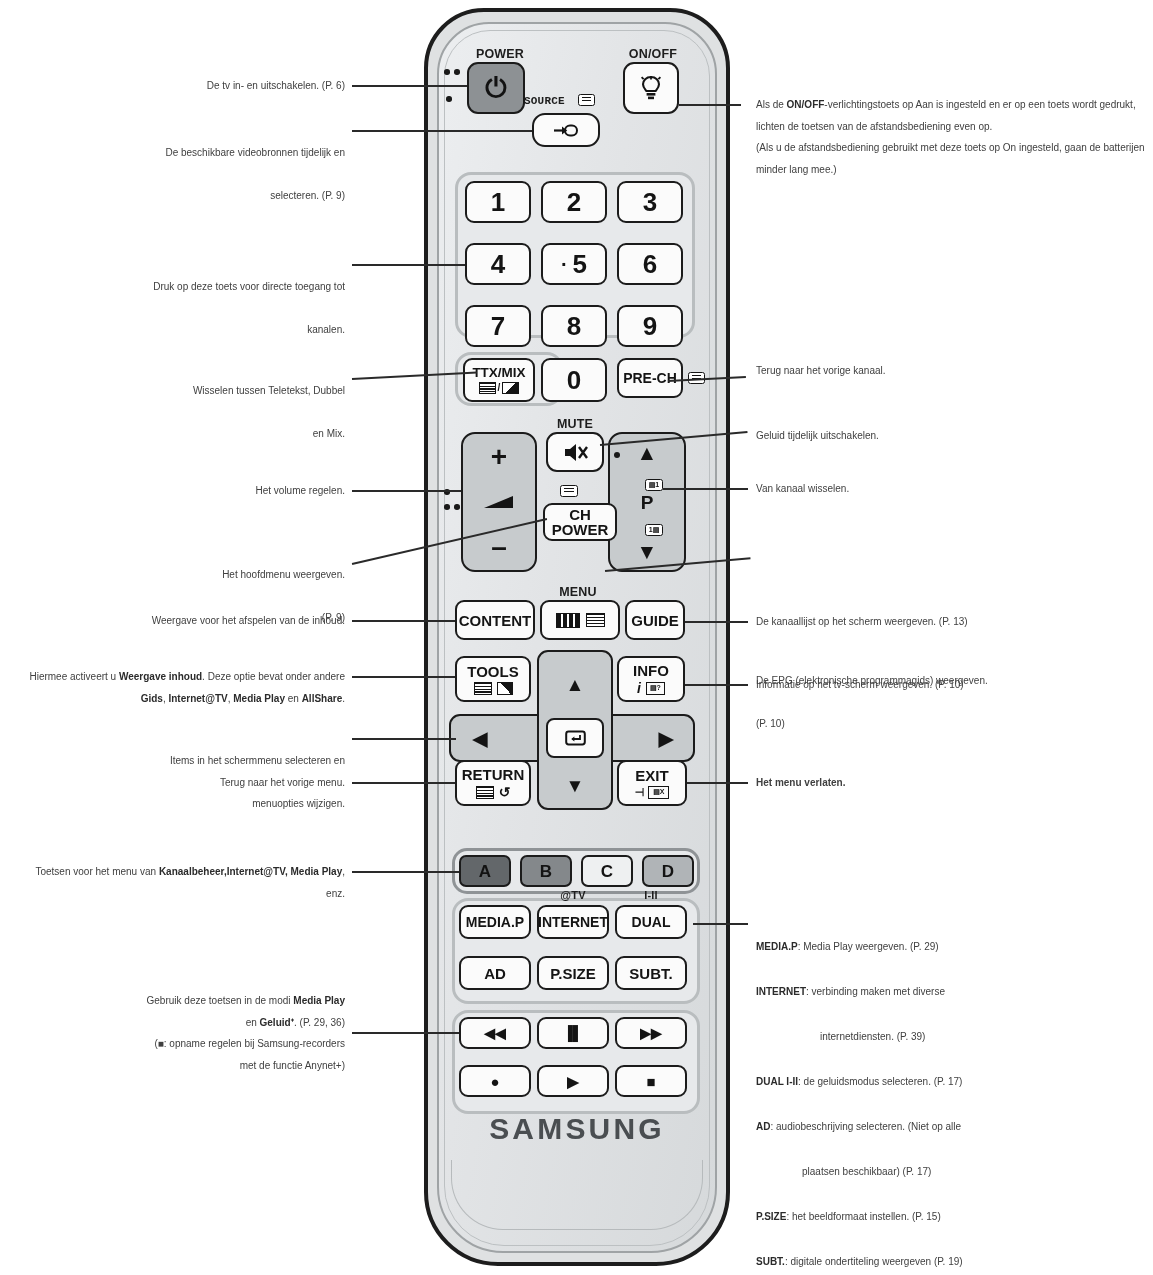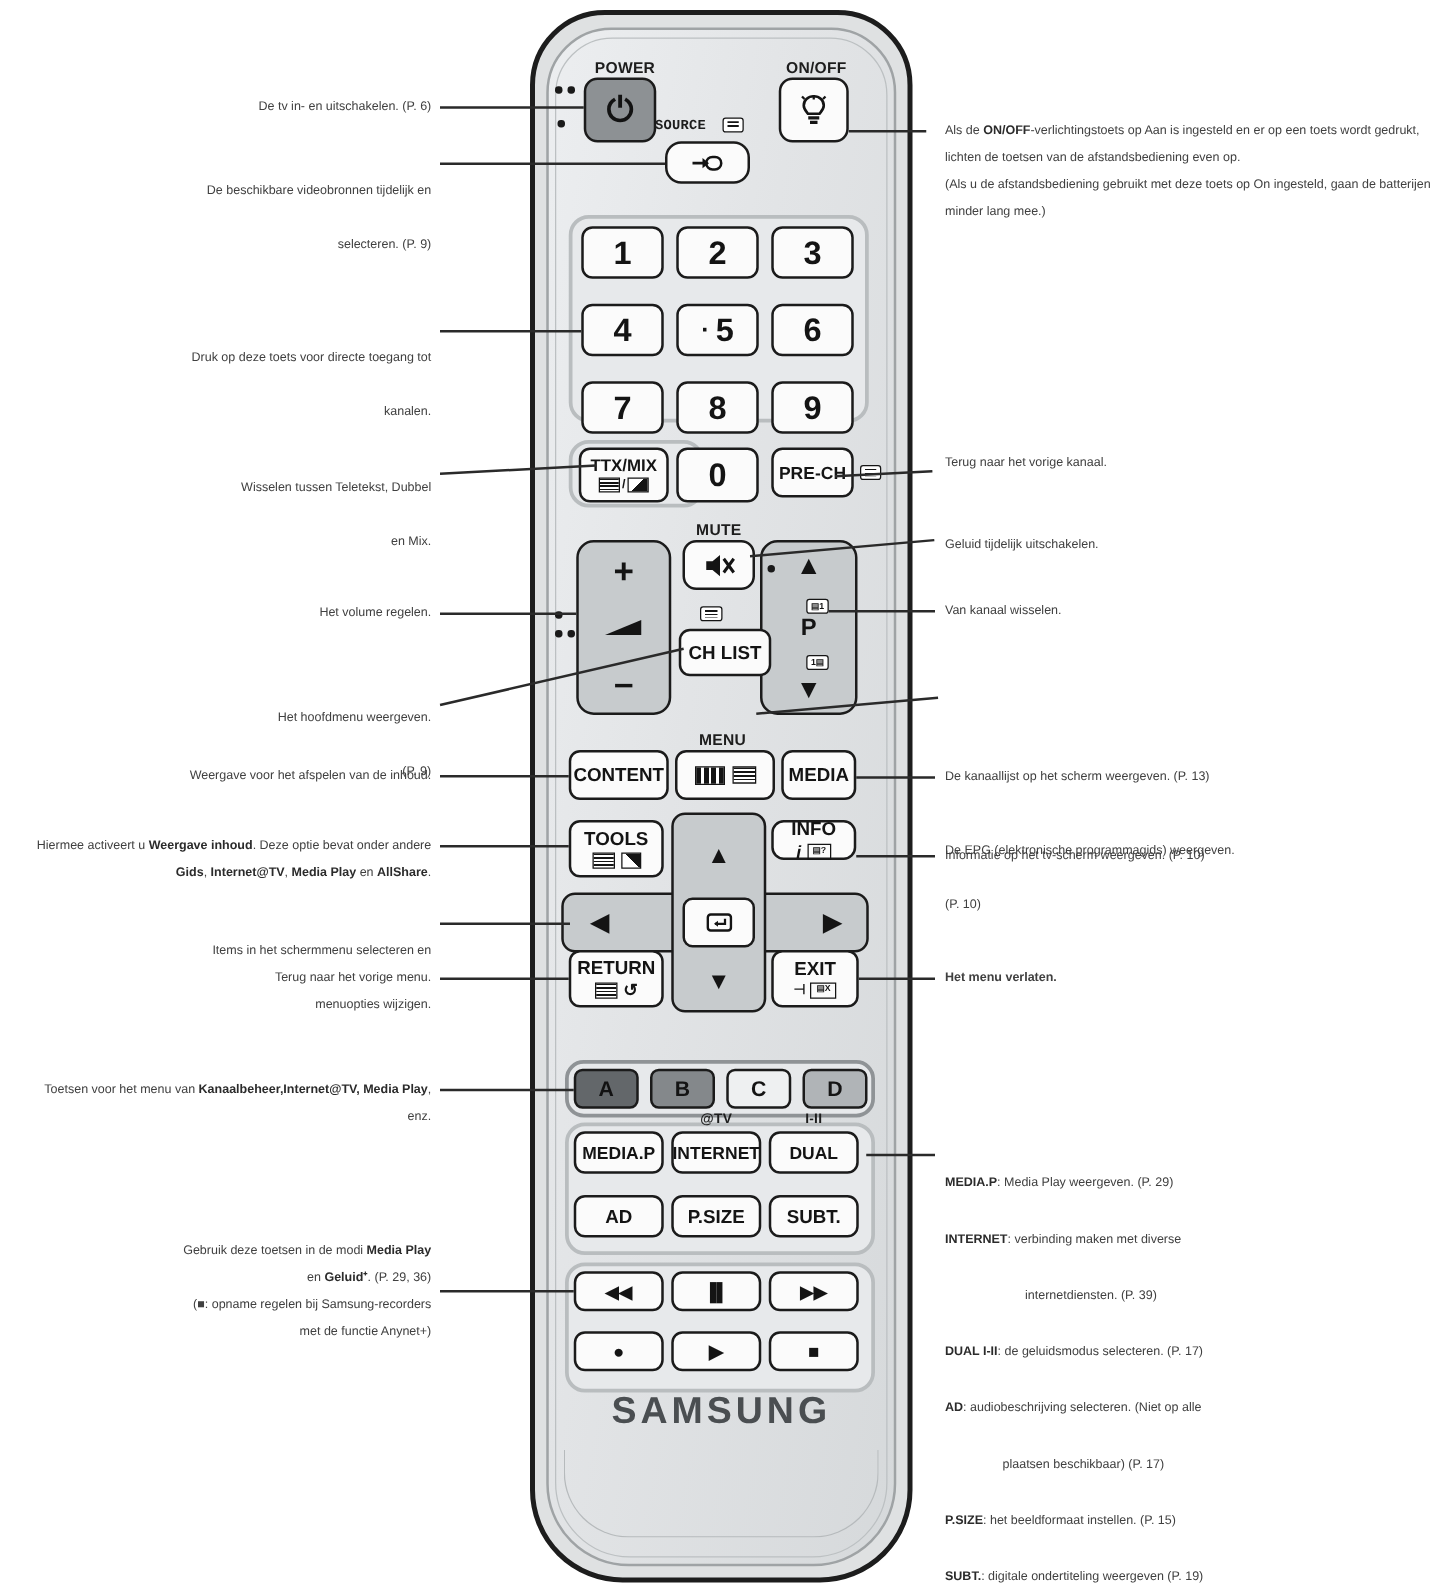--- a/index.html
+++ b/index.html
@@ -260,45 +260,45 @@
     <span style="font-size:21px;">▼</span>
   </div>
   <div class="dot" style="left:614px;top:452px;width:6px;height:6px;"></div>
   <div class="ticon" style="left:645px;top:479px;width:18px;height:12px;font-size:7px;">▤1</div>
   <div class="ticon" style="left:645px;top:524px;width:18px;height:12px;font-size:7px;">1▤</div>
 
   <div class="ticon" style="left:560px;top:485px;width:18px;height:12px;">
       <div class="bars"></div>
     </div>
   <div class="key" style="left:543px;top:503px;width:74px;height:38px;font-size:15px;">
-      <span>CH LIST</span>
+      <span>CH POWER</span>
     </div>
 
   <div class="mlabel" style="left:533px;top:586px;width:90px;">MENU</div>
   <div class="key" style="left:455px;top:600px;width:80px;height:40px;font-size:15px;">
       <span>CONTENT</span>
     </div>
   <div class="key" style="left:540px;top:600px;width:80px;height:40px;">
     <span style="display:flex;gap:6px;align-items:center;">
       <span style="display:inline-block;width:22px;height:13px;border:1.8px solid #141414;background:repeating-linear-gradient(to right,#141414 0 4px,#fff 4px 6px);"></span>
       <span style="display:inline-block;width:17px;height:12px;border:1.6px solid #141414;background:repeating-linear-gradient(to bottom,#141414 0 1.3px,#fff 1.3px 3px);"></span>
     </span>
   </div>
   <div class="key" style="left:625px;top:600px;width:60px;height:40px;font-size:15px;">
-      <span>MEDIA</span>
+      <span>GUIDE</span>
     </div>
 
   <div class="key" style="left:455px;top:656px;width:76px;height:46px;flex-direction:column;font-size:15px;">
     <span>TOOLS</span>
     <span style="display:flex;gap:5px;margin-top:3px;">
       <span style="display:inline-block;width:16px;height:11px;border:1.5px solid #141414;background:repeating-linear-gradient(to bottom,#141414 0 1.2px,#fff 1.2px 2.8px);"></span>
       <span style="display:inline-block;width:14px;height:11px;border:1.5px solid #141414;background:linear-gradient(45deg,#fff 52%,#141414 52%);"></span>
     </span>
   </div>
-  <div class="key" style="left:617px;top:656px;width:68px;height:32px;flex-direction:column;font-size:15px;border-radius:10px;">
+  <div class="key" style="left:617px;top:656px;width:68px;height:46px;flex-direction:column;font-size:15px;">
     <span>INFO</span>
     <span style="display:flex;gap:5px;margin-top:3px;align-items:center;">
       <span style="font-style:italic;font-size:14px;">i</span>
       <span style="display:inline-block;width:17px;height:11px;border:1.5px solid #141414;font-size:7px;text-align:center;line-height:10px;">▤?</span>
     </span>
   </div>
 
   <div class="key lite" style="left:533px;top:650px;width:94px;height:160px;border-radius:13px;background:transparent;border:none;">
   </div>
   <div class="key lite" style="left:449px;top:714px;width:246px;height:48px;border-radius:11px;"></div>

